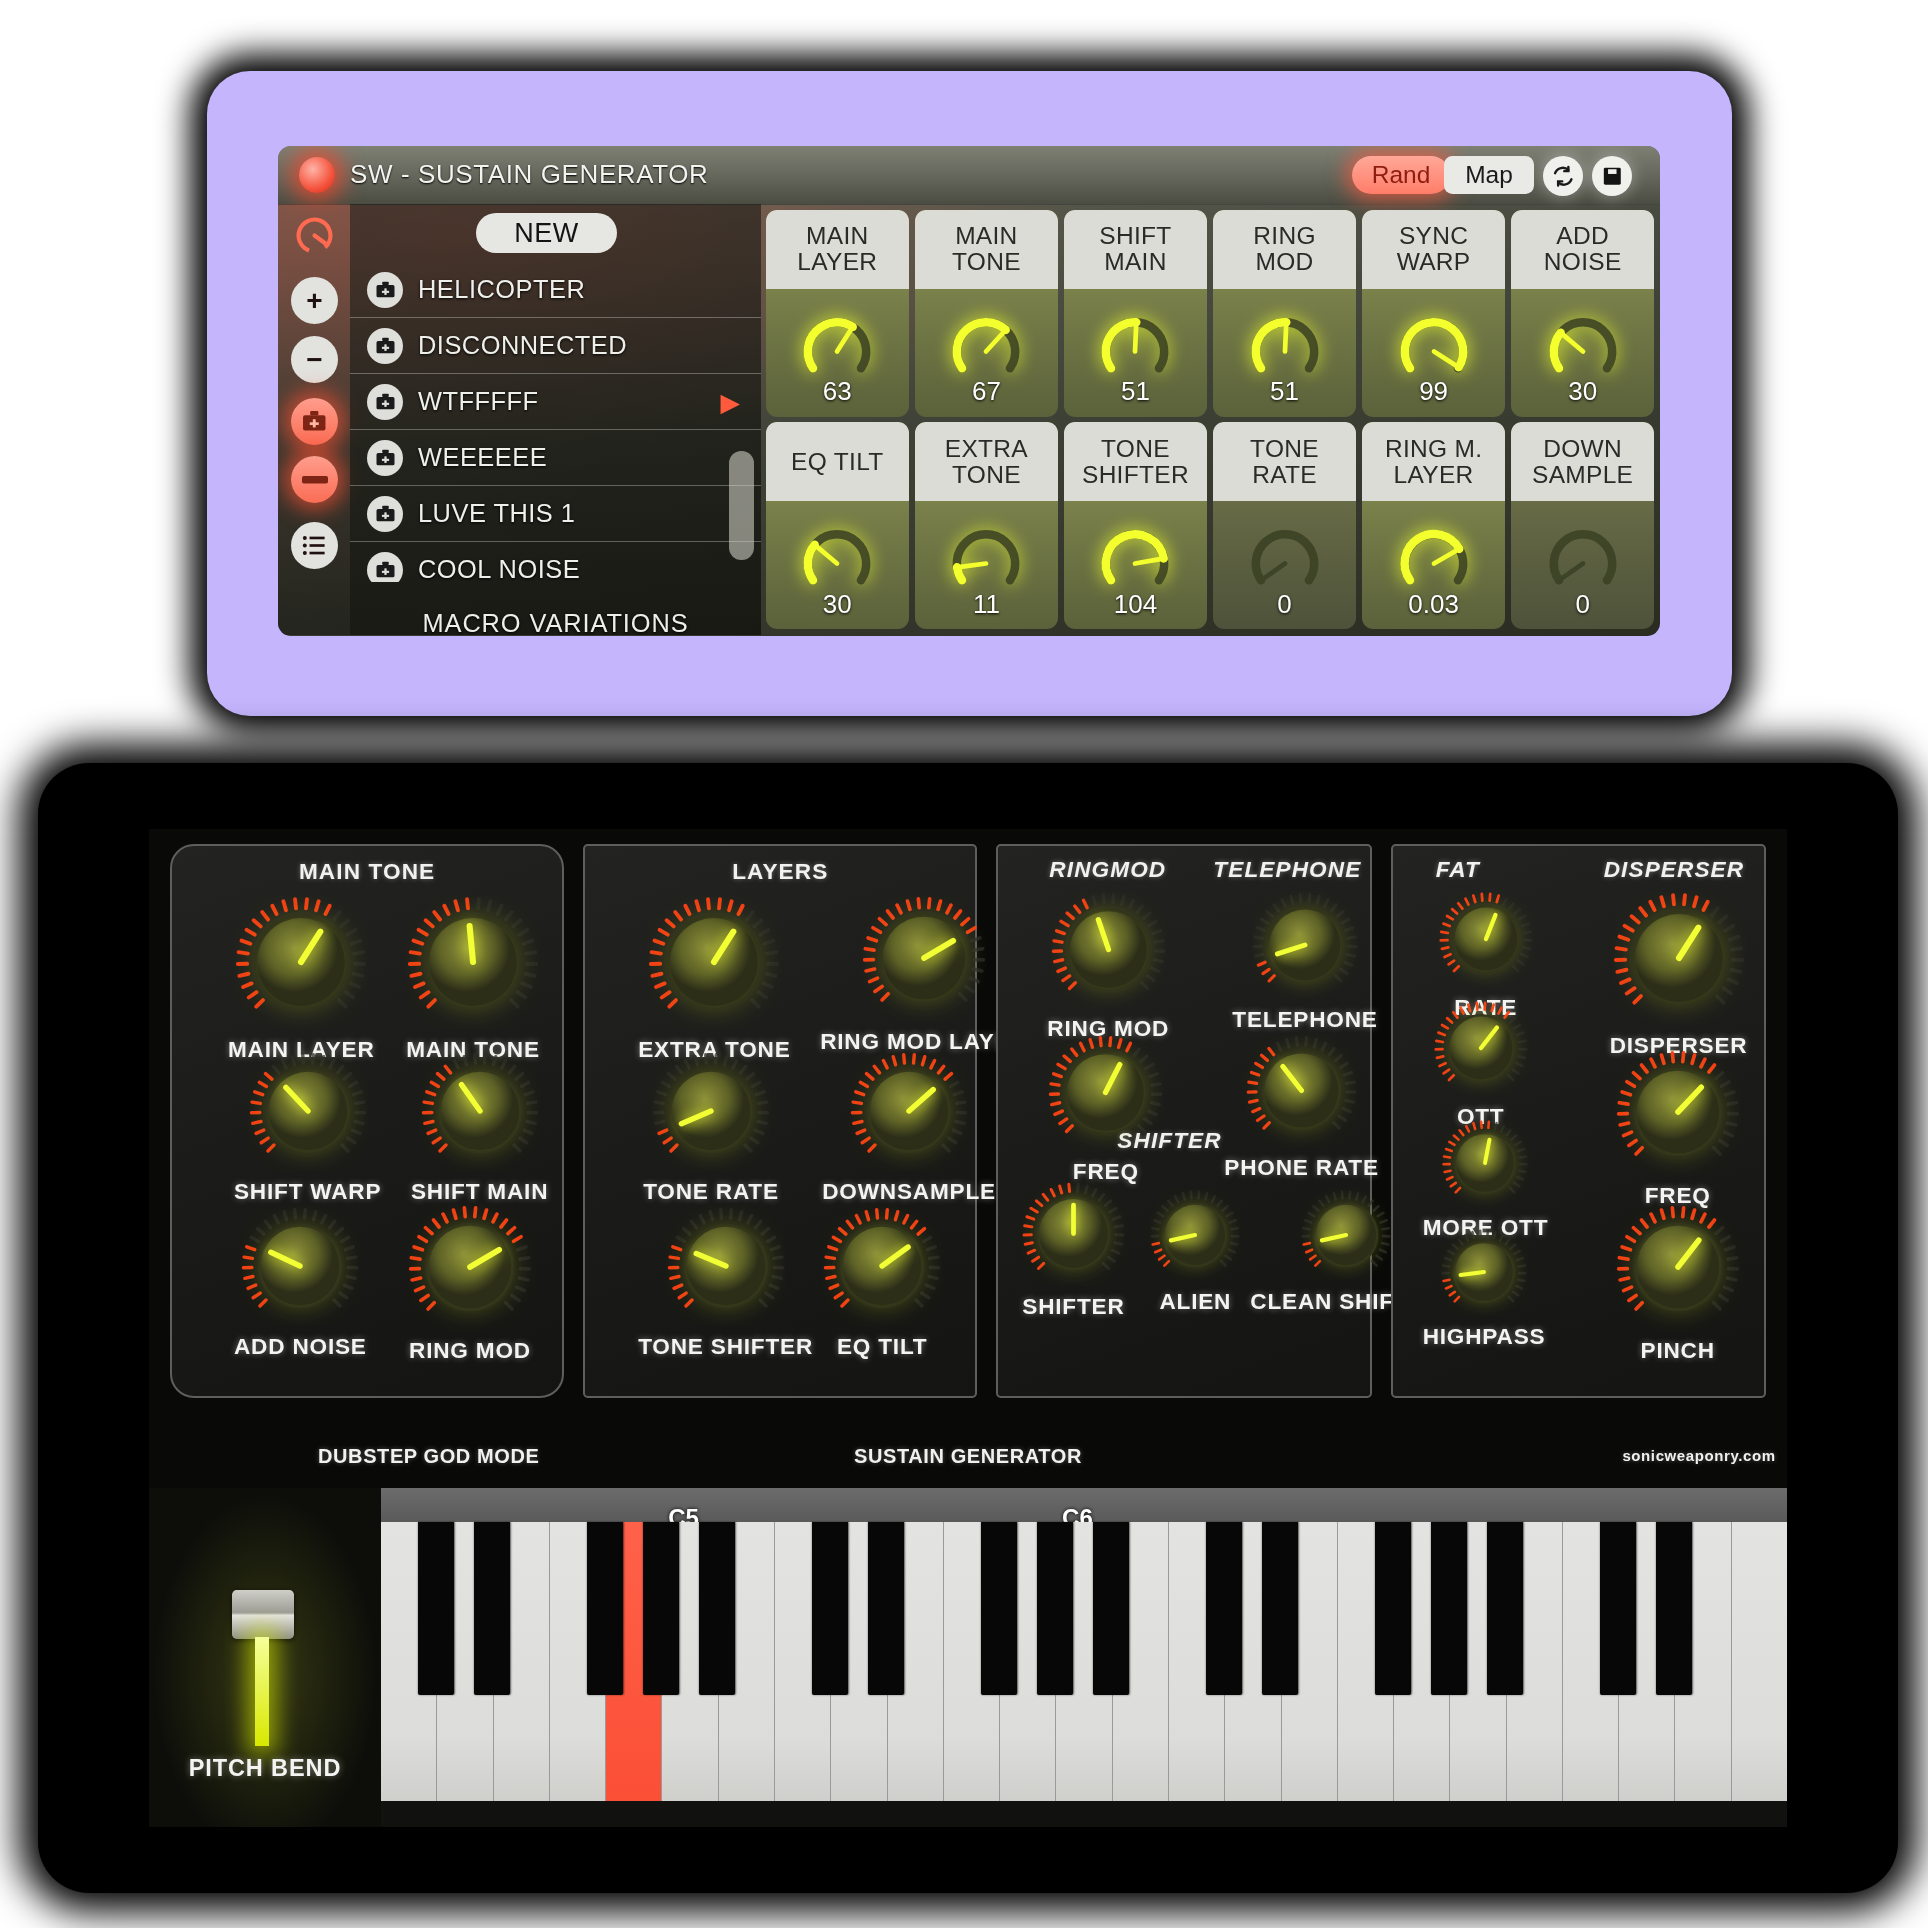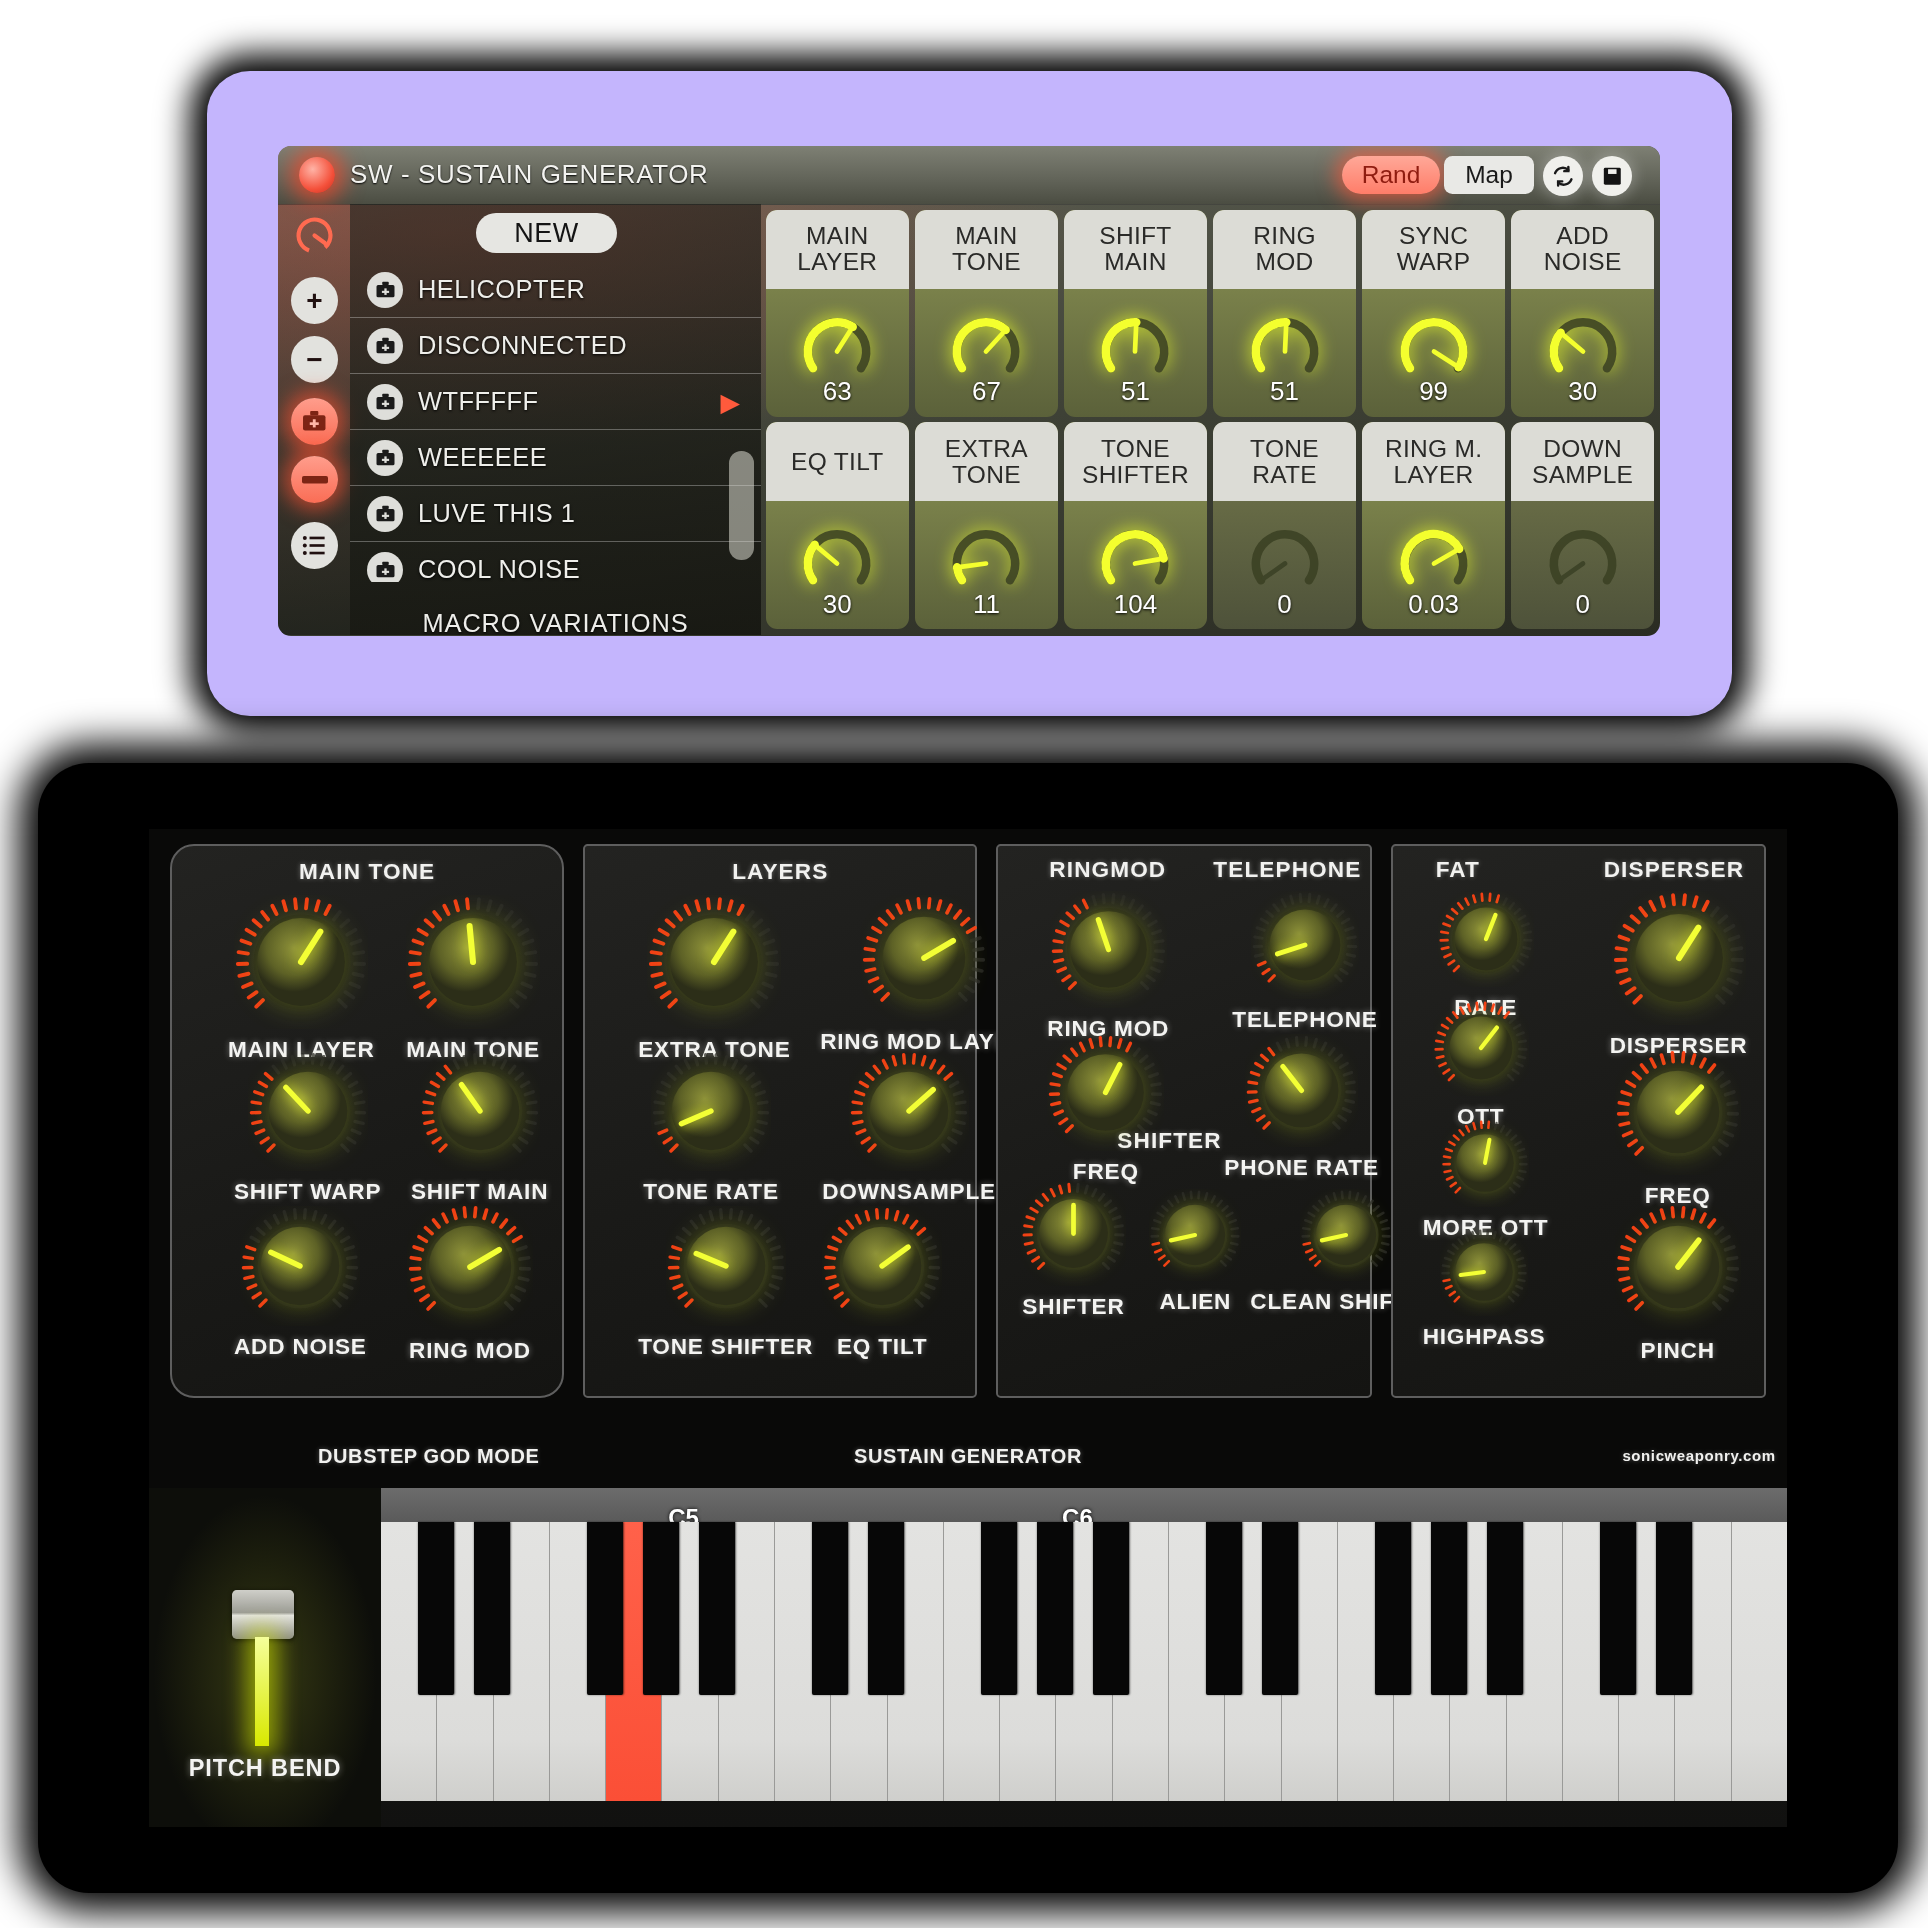--- a/index.html
+++ b/index.html
@@ -24,21 +24,21 @@
     background:linear-gradient(180deg,#7e8074 0%,#63655a 55%,#4b4d42 100%);
     border-bottom:0.9px solid rgba(0,0,0,.45);}
   #power-led{position:absolute;left:21px;top:11.3px;width:36px;height:36px;border-radius:50%;
     background:radial-gradient(circle at 38% 34%,#ffb3a6,#f4503a 62%,#c2301f 100%);
     box-shadow:0 0 21px 8.5px rgba(255,70,40,.72);}
   #macro-title{position:absolute;left:72px;top:13px;font-size:26px;color:#f3f3f0;
     letter-spacing:0.6px;font-weight:500;text-shadow:0 0.9px 1.9px #000;}
 
   .tb-btn{position:absolute;top:10.4px;height:38px;border-radius:8.5px;
     display:flex;align-items:center;justify-content:center;font-size:24.5px;}
-  #btn-rand{right:220px;width:98px;color:#8f1c10;
+  #btn-rand{right:210px;width:98px;color:#8f1c10;
     background:linear-gradient(180deg,#ffa898,#ff7d69);
     box-shadow:0 0 19px 6.6px rgba(255,90,60,.66);border-radius:19px;}
   #btn-map{right:126px;width:90px;color:#1a1a1a;background:#e9e9e6;}
   .tb-circ{position:absolute;top:10.4px;width:40px;height:40px;border-radius:50%;
     background:#f0f0ec;display:flex;align-items:center;justify-content:center;
     box-shadow:0 0 13px 3.8px rgba(255,255,255,.22);}
   #btn-refresh{right:77px;} #btn-save{right:28px;}
 
   
   #macro-sidebar{position:absolute;left:0;top:58px;width:72px;height:431px;
@@ -97,21 +97,21 @@
   #synth-panels{position:absolute;left:0;top:0;width:1638px;height:584px;
     display:flex;gap:19px;padding:15px 21px;box-sizing:border-box;}
   .group{position:relative;border:2.8px solid #5e5e5e;border-radius:4.7px;
     background:linear-gradient(160deg,#232321 0%,#1a1a18 55%,#141412 100%);}
   #g-maintone{width:414px;border-radius:24px;} #g-layers{width:414px;}
   #g-ringmod{width:394px;} #g-fat{width:394px;}
   .group-title{position:absolute;width:100%;top:13px;text-align:center;
     font-size:22.6px;font-weight:bold;color:#f2f2f0;letter-spacing:1.1px;
     text-shadow:0 0 5.6px rgba(255,255,255,.35);}
   .col-title{position:absolute;font-size:22.6px;font-weight:bold;color:#f2f2f0;
-    letter-spacing:1.1px;text-shadow:0 0 5.6px rgba(255,255,255,.35);}
+    letter-spacing:1.1px;text-shadow:0 0 5.6px rgba(255,255,255,.35);font-style:italic;}
   .kwrap{position:absolute;display:flex;flex-direction:column;align-items:center;}
   .klabel{margin-top:7.5px;font-size:22.6px;font-weight:bold;color:#f4f4f2;
     letter-spacing:0.8px;white-space:nowrap;text-shadow:0 0 6.6px rgba(255,255,255,.4);}
 
   #synth-footer{position:absolute;left:0;top:603px;width:1638px;height:56px;}
   .foot{position:absolute;font-size:20px;font-weight:bold;color:#f1f1ef;
     letter-spacing:0.6px;text-shadow:0 0 5.6px rgba(255,255,255,.3);}
   #foot-left{left:169px;top:13px;} #foot-mid{left:50%;top:13px;transform:translateX(-50%);}
   #foot-right{right:11.3px;top:15px;font-size:15px;}
 

